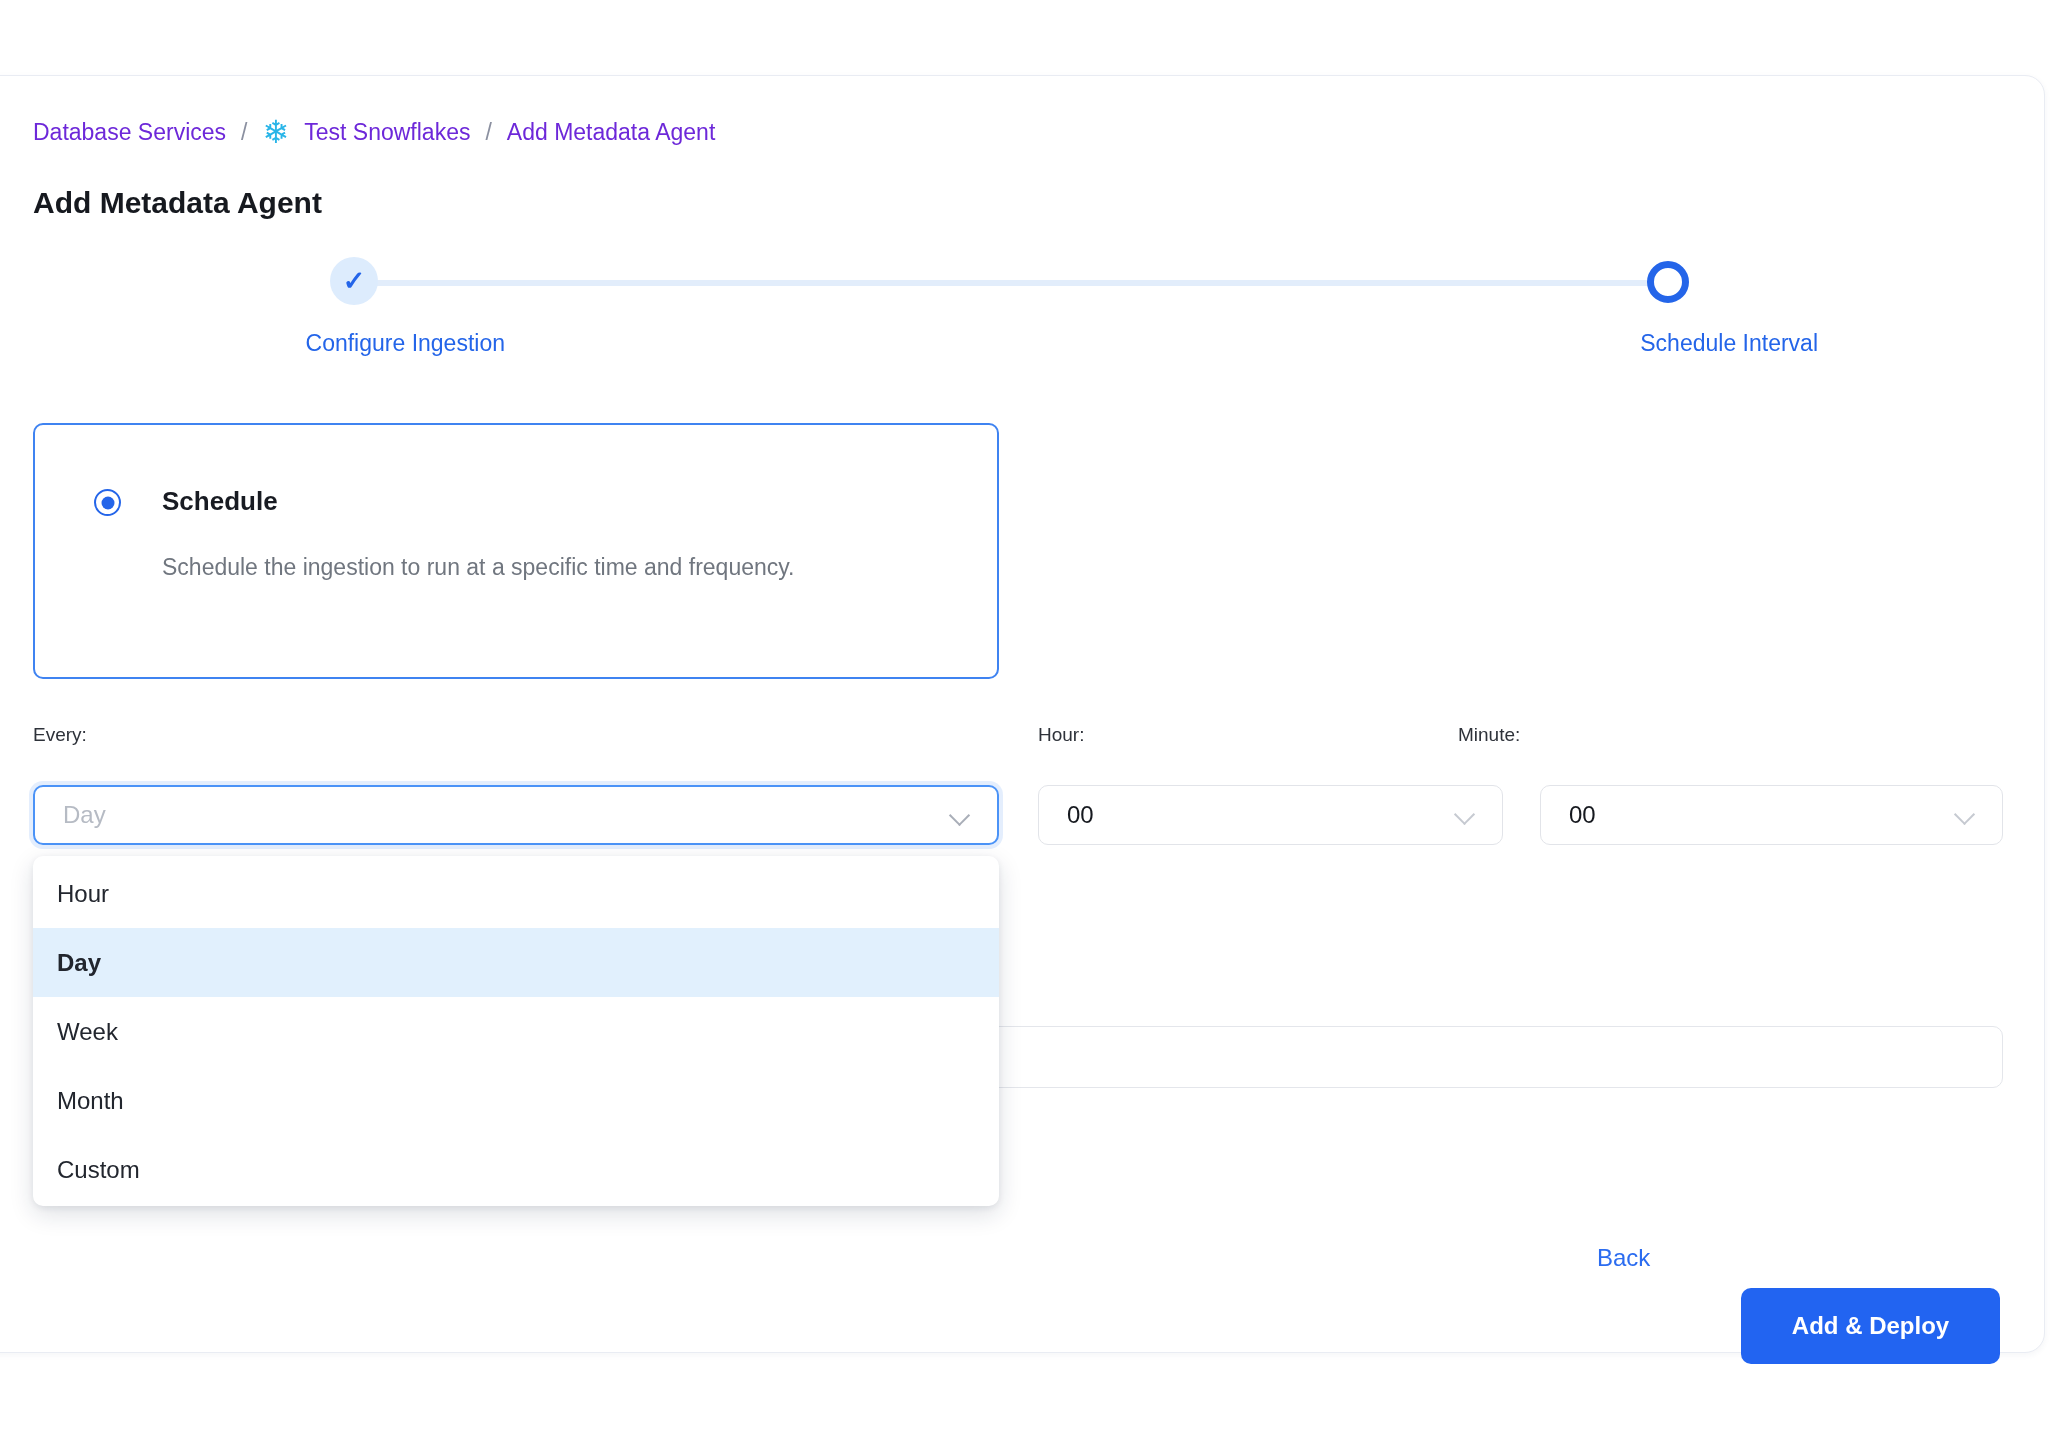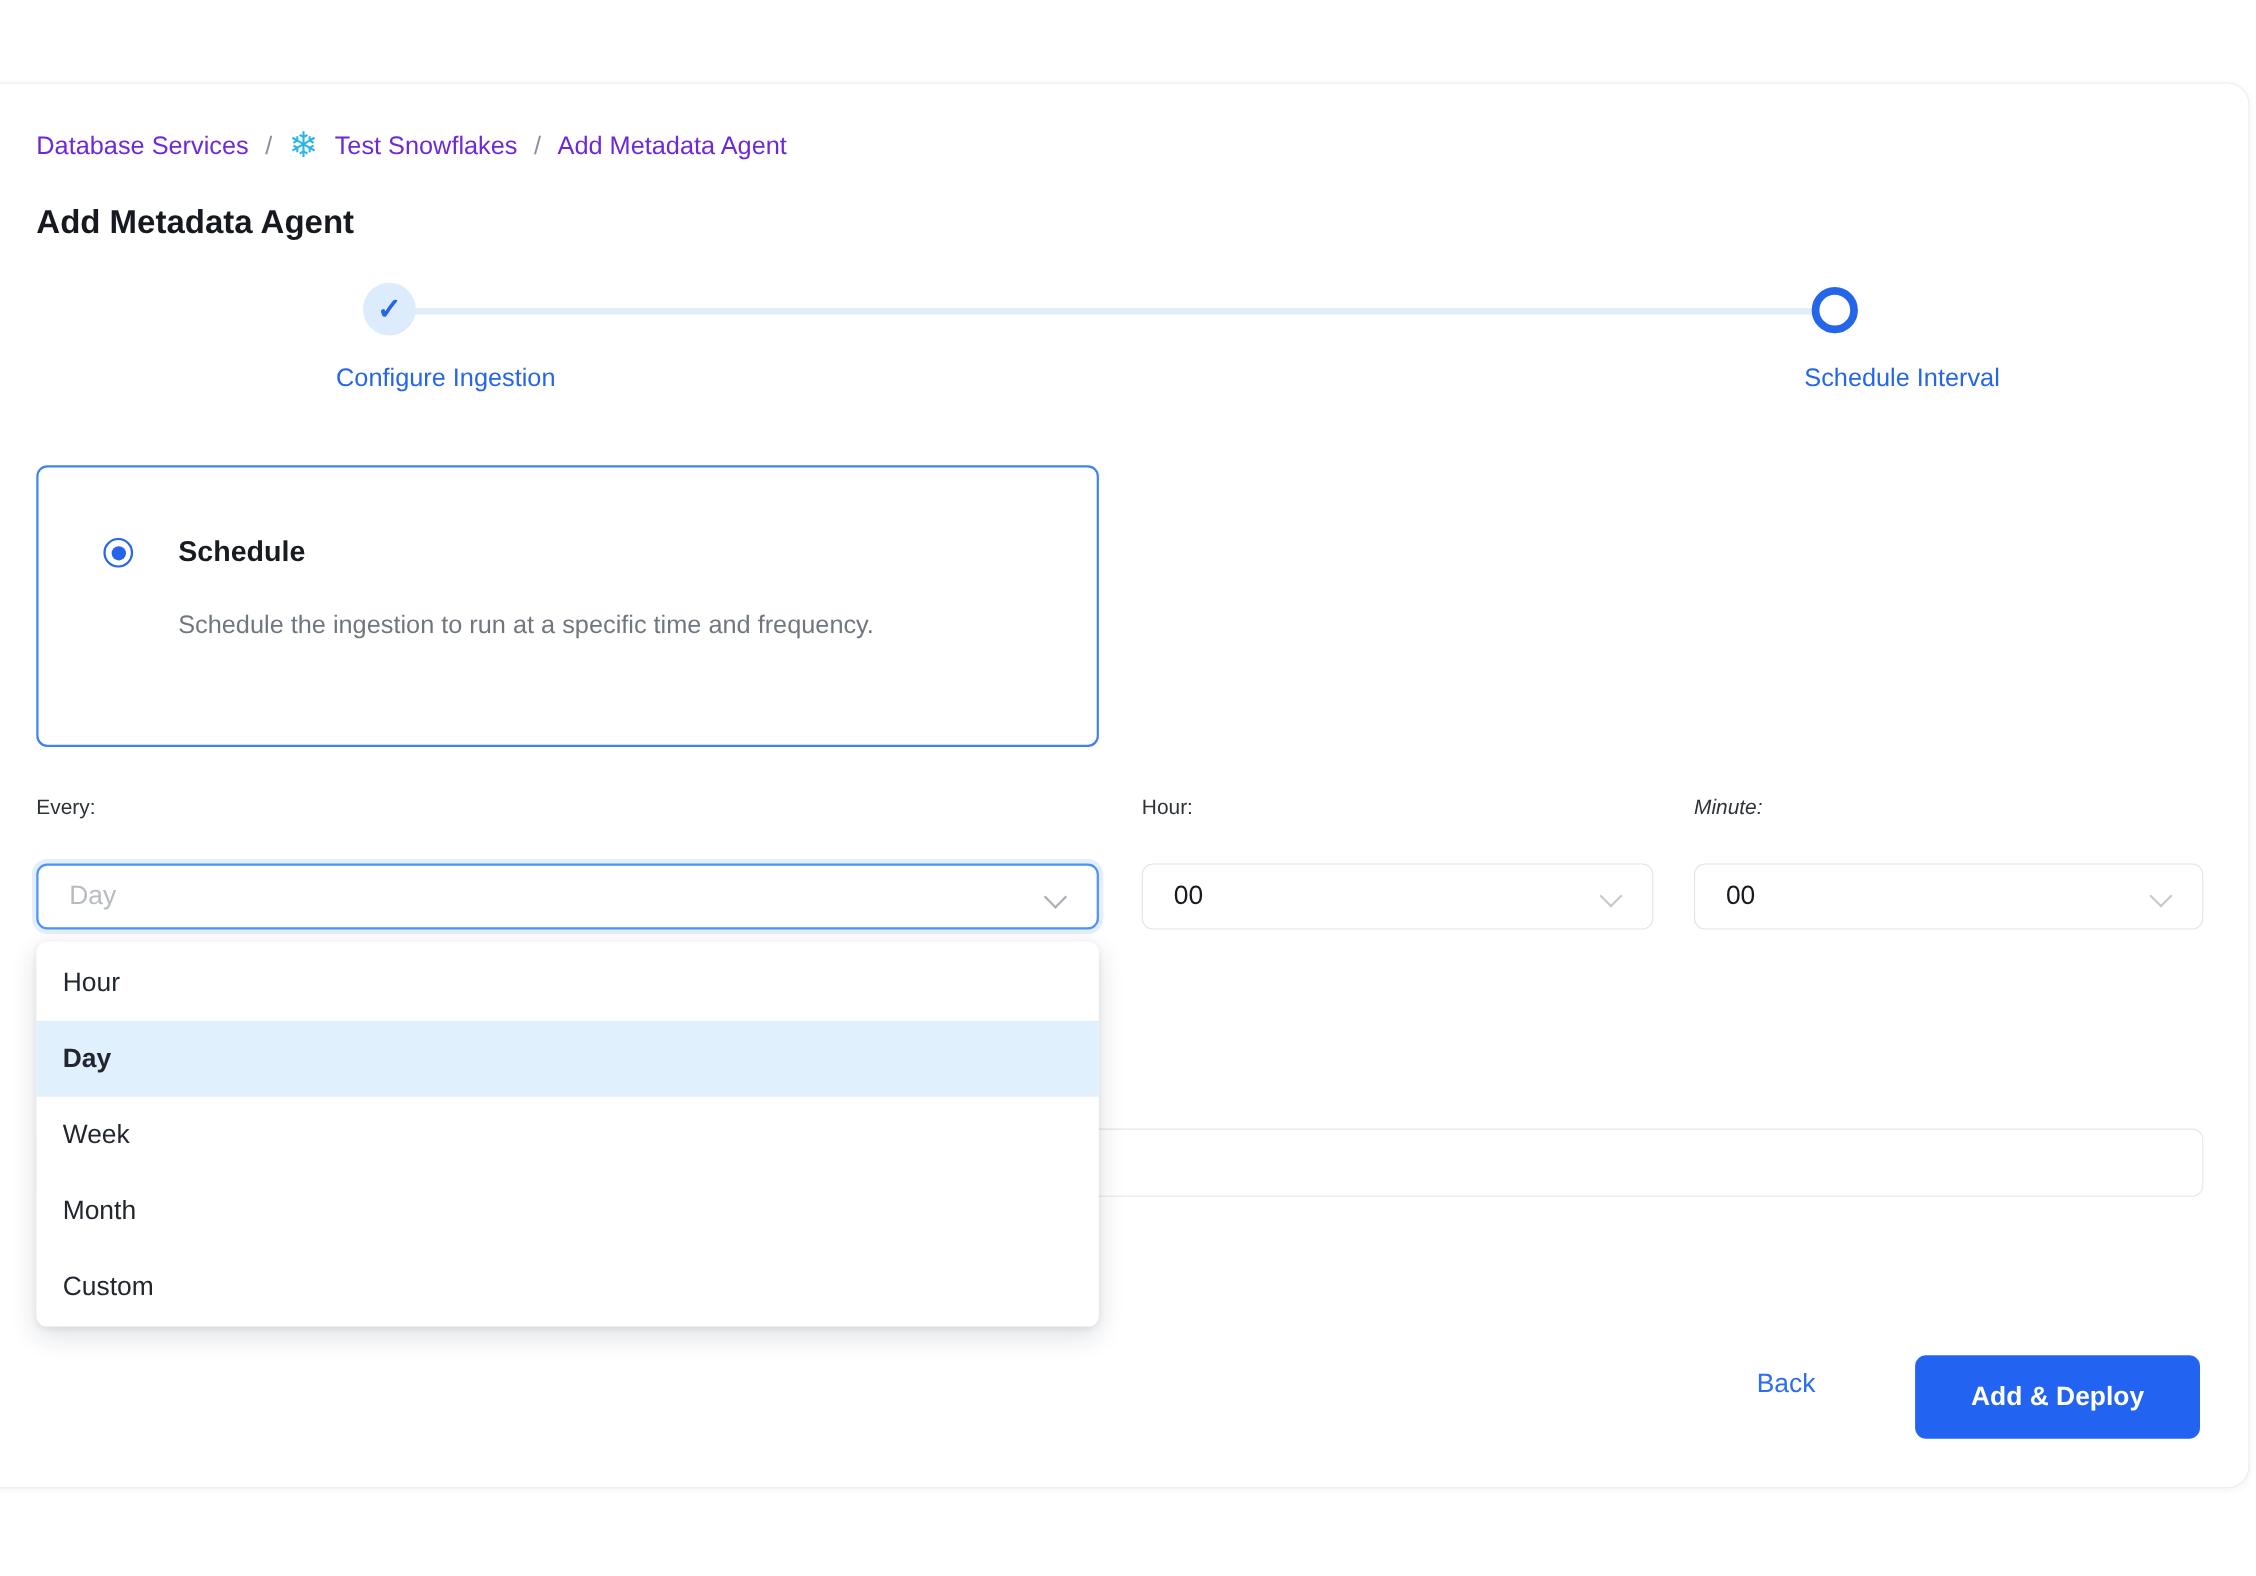--- a/index.html
+++ b/index.html
@@ -80,21 +80,21 @@
   .dd-option.selected { background:#e1f0fd; font-weight:700; }
 
   
   .cron-input { position:absolute; left:33px; top:1026px; width:1970px; height:62px;
     border:1px solid #e4e6eb; border-radius:10px; background:#fff; z-index:1;
     font-size:23px; padding:0 24px; color:#16191f; outline:none; }
 
   
   .back-btn { position:absolute; left:1597px; top:1244px; background:none; border:none;
     font-family:Liberation Sans, sans-serif; font-size:24px; color:#2b6cf0; font-weight:500; cursor:pointer; }
-  .deploy-btn { position:absolute; left:1741px; top:1232px; width:259px; height:76px;
+  .deploy-btn { position:absolute; left:1741px; top:1288px; width:259px; height:76px;
     background:#2264f1; border:none; border-radius:10px; color:#ffffff;
     font-family:inherit; font-size:24px; font-weight:700; cursor:pointer; }
 </style>
 </head>
 <body>
 
 <div class="viewport">
 
   <div class="outer-card"></div>
 
@@ -119,21 +119,21 @@
 
   <div class="opt-card selected">
     <span class="radio on" style="left:59px; top:64px;"></span>
     <div class="opt-title" style="left:127px; top:61px;">Schedule</div>
     <div class="opt-desc" style="left:127px; top:120px; width:760px;">Schedule the ingestion to run at a specific time and frequency.</div>
   </div>
 
 
   <div class="field-label" style="left:33px;">Every:</div>
   <div class="field-label" style="left:1038px;">Hour:</div>
-  <div class="field-label" style="left:1540px;font-style:italic;">Minute:</div>
+  <div class="field-label" style="left:1458px;">Minute:</div>
 
   <div class="select select-every">
     <span class="value placeholder">Day</span>
     <span class="chevron"></span>
   </div>
   <div class="select select-hour">
     <span class="value">00</span>
     <span class="chevron light"></span>
   </div>
   <div class="select select-minute">

